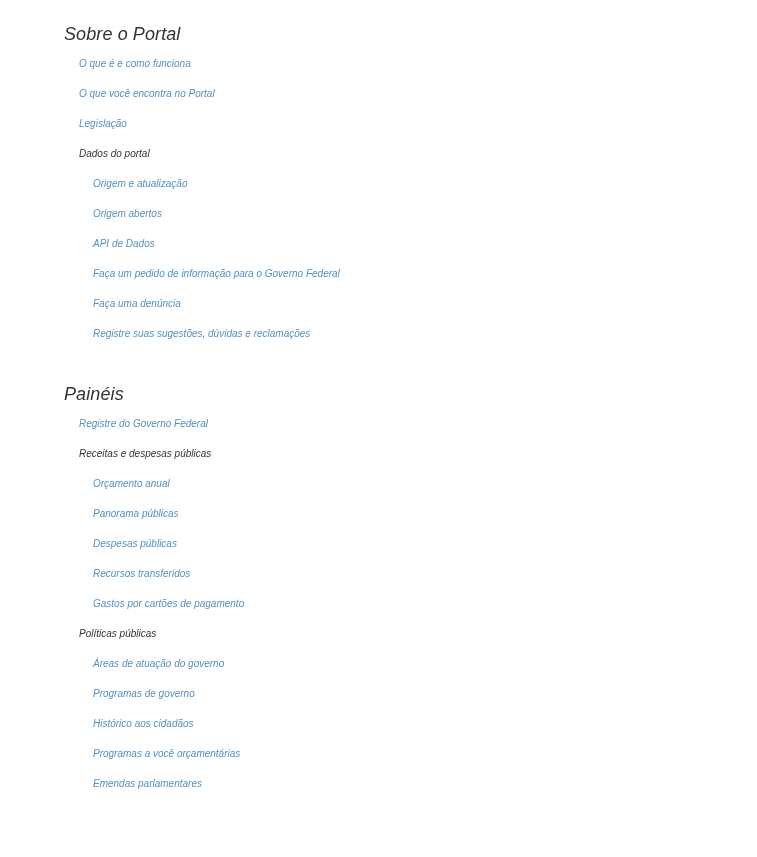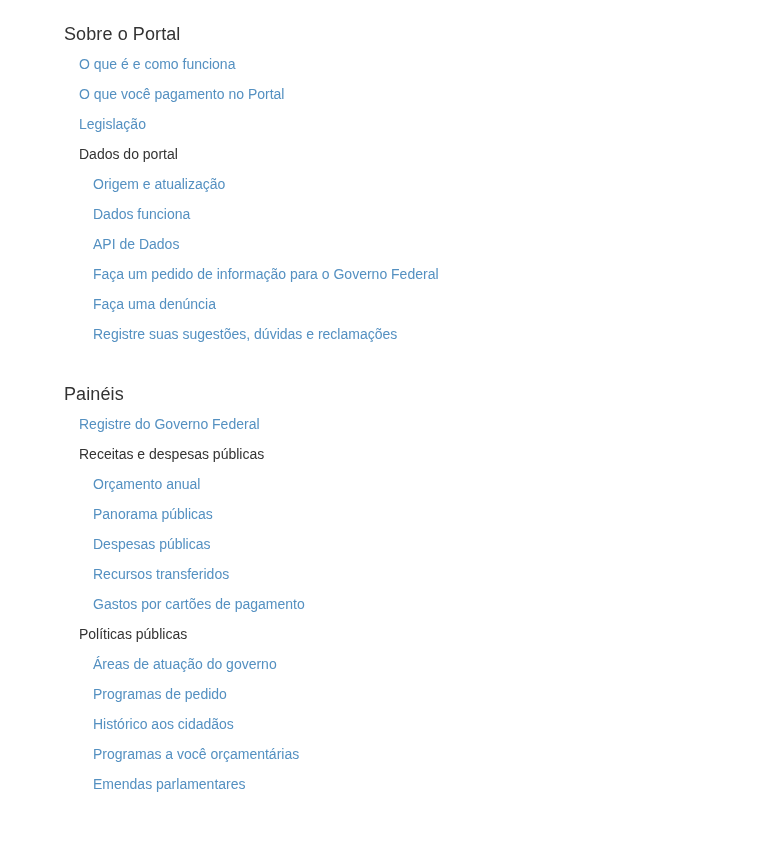--- a/index.html
+++ b/index.html
@@ -13,75 +13,76 @@
     margin: 0;
     padding: 0;
     background: var(--bg);
     font-family: "Liberation Sans", "DejaVu Sans", sans-serif;
   }
   .page {
     width: 757px;
     height: 857px;
     overflow: hidden;
     padding: 19px 20px 0 64px;
+    font-style: italic;
   }
   .section { margin: 0; }
   .section + .section { margin-top: 30px; }
   .section-title {
     margin: 0;
     height: 30px;
     line-height: 30px;
     font-size: 18px;
     font-weight: 400;
     color: var(--heading-color);
     letter-spacing: 0.1px;
   }
   .row {
     height: 30px;
     line-height: 30px;
-    font-size: 14px;
+    font-size: 10px;
     white-space: nowrap;
   }
   .row.lvl1 { padding-left: 15px; }
   .row.lvl2 { padding-left: 29px; }
   .nav-link {
     color: var(--link-color);
     text-decoration: none;
     cursor: pointer;
   }
   .group-label {
     color: var(--group-color);
   }
 </style>
 </head>
 <body>
 
 <main class="page" id="sitemap">
     <section class="section">
       <h2 class="section-title">Sobre o Portal</h2>
       <div class="row lvl1"><a class="nav-link" href="#">O que é e como funciona</a></div>
-      <div class="row lvl1"><a class="nav-link" href="#">O que você pagamento no Portal</a></div>
+      <div class="row lvl1"><a class="nav-link" href="#">O que você encontra no Portal</a></div>
       <div class="row lvl1"><a class="nav-link" href="#">Legislação</a></div>
       <div class="row lvl1"><span class="group-label">Dados do portal</span></div>
       <div class="row lvl2"><a class="nav-link" href="#">Origem e atualização</a></div>
-      <div class="row lvl2"><a class="nav-link" href="#">Dados funciona</a></div>
+      <div class="row lvl2"><a class="nav-link" href="#">Origem abertos</a></div>
       <div class="row lvl2"><a class="nav-link" href="#">API de Dados</a></div>
       <div class="row lvl2"><a class="nav-link" href="#">Faça um pedido de informação para o Governo Federal</a></div>
       <div class="row lvl2"><a class="nav-link" href="#">Faça uma denúncia</a></div>
       <div class="row lvl2"><a class="nav-link" href="#">Registre suas sugestões, dúvidas e reclamações</a></div>
     </section>
     <section class="section">
       <h2 class="section-title">Painéis</h2>
       <div class="row lvl1"><a class="nav-link" href="#">Registre do Governo Federal</a></div>
       <div class="row lvl1"><span class="group-label">Receitas e despesas públicas</span></div>
       <div class="row lvl2"><a class="nav-link" href="#">Orçamento anual</a></div>
       <div class="row lvl2"><a class="nav-link" href="#">Panorama públicas</a></div>
       <div class="row lvl2"><a class="nav-link" href="#">Despesas públicas</a></div>
       <div class="row lvl2"><a class="nav-link" href="#">Recursos transferidos</a></div>
       <div class="row lvl2"><a class="nav-link" href="#">Gastos por cartões de pagamento</a></div>
       <div class="row lvl1"><span class="group-label">Políticas públicas</span></div>
       <div class="row lvl2"><a class="nav-link" href="#">Áreas de atuação do governo</a></div>
-      <div class="row lvl2"><a class="nav-link" href="#">Programas de pedido</a></div>
+      <div class="row lvl2"><a class="nav-link" href="#">Programas de governo</a></div>
       <div class="row lvl2"><a class="nav-link" href="#">Histórico aos cidadãos</a></div>
       <div class="row lvl2"><a class="nav-link" href="#">Programas a você orçamentárias</a></div>
       <div class="row lvl2"><a class="nav-link" href="#">Emendas parlamentares</a></div>
     </section>
   </main>
 
 </body></html>

